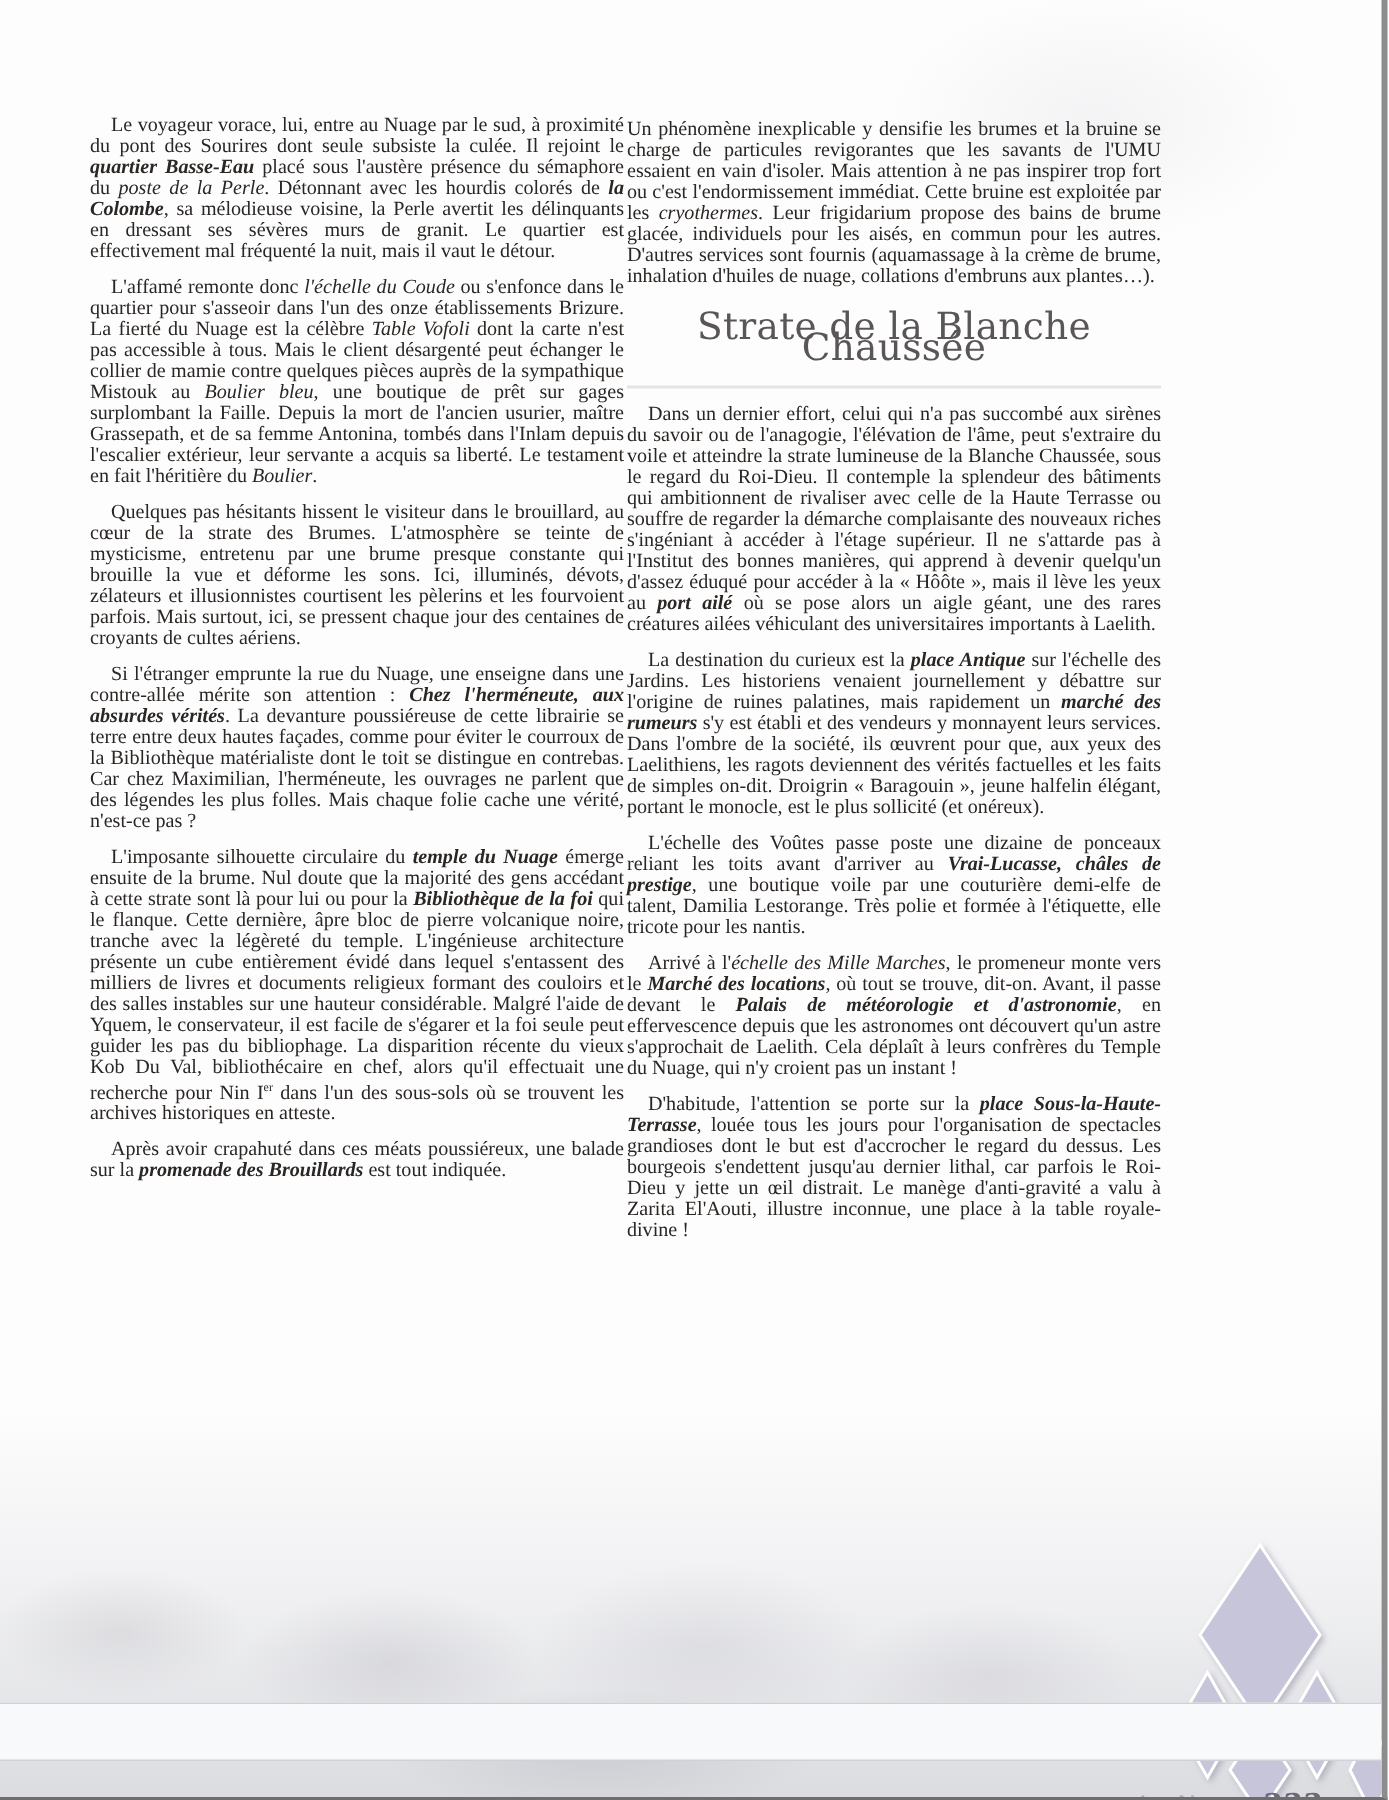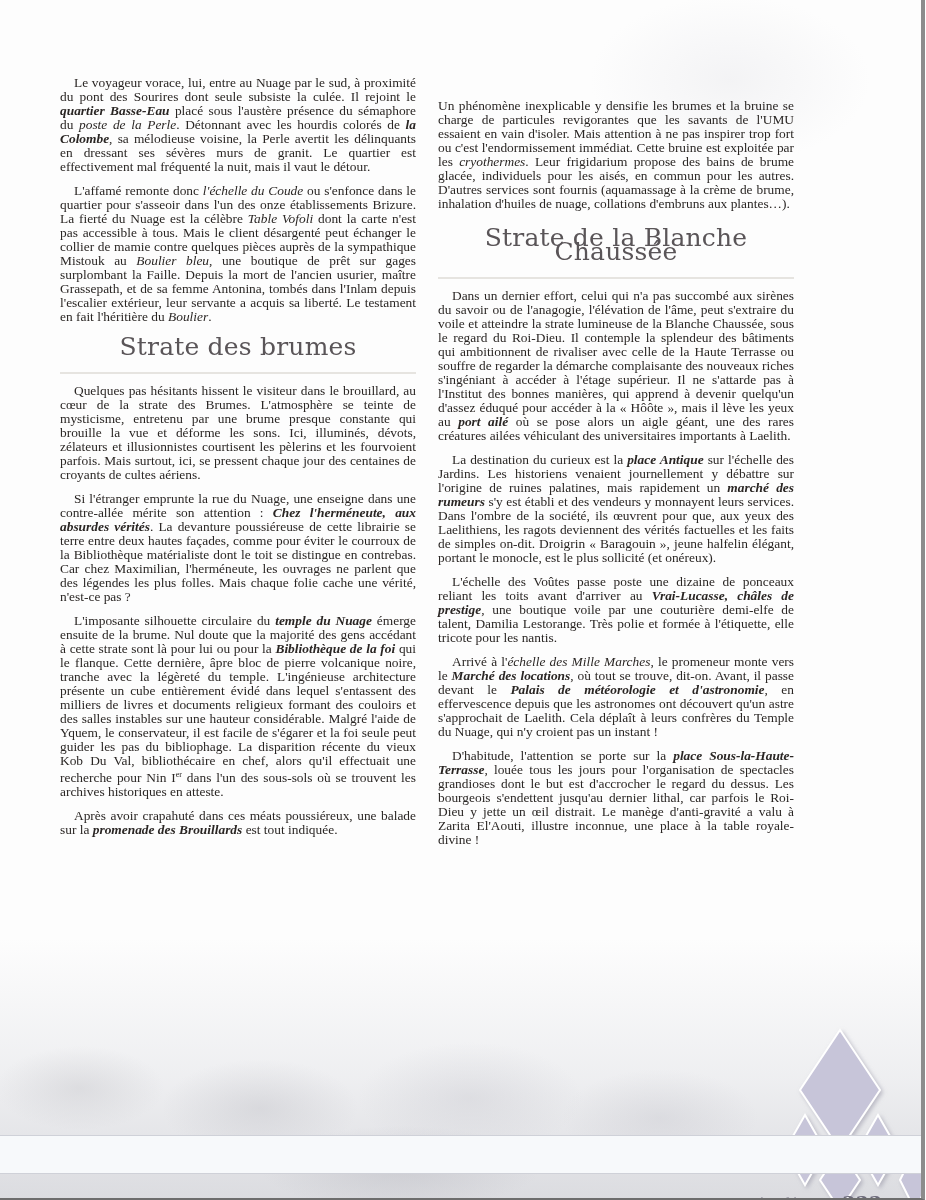--- a/index.html
+++ b/index.html
@@ -30,21 +30,21 @@
   .mist-top {
     position:absolute; left:480px; top:0; width:420px; height:260px;
     background: radial-gradient(ellipse 200px 120px at 250px 80px, rgba(225,225,230,0.35), transparent 70%);
   }
   .col {
     position:absolute; top:76px; width:356px;
     font-size:13.4px; line-height:14px; text-align:justify;
     hyphens:manual;
   }
   .col-left { left:60px; }
-  .col-right { left:438px; top:79px;margin-top:20px; }
+  .col-right { left:418px; top:79px; }
   .col p { margin:0 0 10px 0; text-indent:14px; }
   .col p.noindent { text-indent:0; }
   .col i, .col em { font-style:italic; }
   .col b.bi { font-weight:bold; font-style:italic; }
   h2.section {
     font-family:"DejaVu Serif","Liberation Serif",serif;
     font-weight:normal; font-size:25px; color:#5a5558;
     margin:16px 0 10px 0; padding-bottom:18px;
     border-bottom:2px solid #e6e4e0;
     letter-spacing:0.2px;
@@ -74,21 +74,20 @@
 
 <div class="page">
   <div class="mist"></div>
   <div class="mist-top"></div>
 
   <div class="col col-left">
     <p><span>Le voyageur vorace, lui, entre au Nuage par le sud, à proximité du pont des Sourires dont seule subsiste la culée. Il rejoint le </span><b class="bi">quartier Basse-Eau</b><span> placé sous l'austère présence du sémaphore du </span><i>poste de la Perle</i><span>. Détonnant avec les hourdis colorés de </span><b class="bi">la Colombe</b><span>, sa mélodieuse voisine, la Perle avertit les délinquants en dressant ses sévères murs de granit. Le quartier est effectivement mal fréquenté la nuit, mais il vaut le détour.</span></p>
 
     <p><span>L'affamé remonte donc </span><i>l'échelle du Coude</i><span> ou s'enfonce dans le quartier pour s'asseoir dans l'un des onze établissements Brizure. La fierté du Nuage est la célèbre </span><i>Table Vofoli</i><span> dont la carte n'est pas accessible à tous. Mais le client désargenté peut échanger le collier de mamie contre quelques pièces auprès de la sympathique Mistouk au </span><i>Boulier bleu</i><span>, une boutique de prêt sur gages surplombant la Faille. Depuis la mort de l'ancien usurier, maître Grassepath, et de sa femme Antonina, tombés dans l'Inlam depuis l'escalier extérieur, leur servante a acquis sa liberté. Le testament en fait l'héritière du </span><i>Boulier</i><span>.</span></p>
 
-    <h2 class="section">Strate des brumes</h2>
 
     <p>Quelques pas hésitants hissent le visiteur dans le brouillard, au cœur de la strate des Brumes. L'atmosphère se teinte de mysticisme, entretenu par une brume presque constante qui brouille la vue et déforme les sons. Ici, illuminés, dévots, zélateurs et illusionnistes courtisent les pèlerins et les fourvoient parfois. Mais surtout, ici, se pressent chaque jour des centaines de croyants de cultes aériens.</p>
 
     <p><span>Si l'étranger emprunte la rue du Nuage, une enseigne dans une contre-allée mérite son attention : </span><b class="bi">Chez l'herméneute, aux absurdes vérités</b><span>. La devanture poussiéreuse de cette librairie se terre entre deux hautes façades, comme pour éviter le courroux de la Bibliothèque matérialiste dont le toit se distingue en contrebas. Car chez Maximilian, l'herméneute, les ouvrages ne parlent que des légendes les plus folles. Mais chaque folie cache une vérité, n'est-ce pas ?</span></p>
 
     <p><span>L'imposante silhouette circulaire du </span><b class="bi">temple du Nuage</b><span> émerge ensuite de la brume. Nul doute que la majorité des gens accédant à cette strate sont là pour lui ou pour la </span><b class="bi">Bibliothèque de la foi</b><span> qui le flanque. Cette dernière, âpre bloc de pierre volcanique noire, tranche avec la légèreté du temple. L'ingénieuse architecture présente un cube entièrement évidé dans lequel s'entassent des milliers de livres et documents religieux formant des couloirs et des salles instables sur une hauteur considérable. Malgré l'aide de Yquem, le conservateur, il est facile de s'égarer et la foi seule peut guider les pas du bibliophage. La disparition récente du vieux Kob Du Val, bibliothécaire en chef, alors qu'il effectuait une recherche pour Nin I</span><sup style="font-size:8px">er</sup><span> dans l'un des sous-sols où se trouvent les archives historiques en atteste.</span></p>
 
     <p><span>Après avoir crapahuté dans ces méats poussiéreux, une balade sur la </span><b class="bi">promenade des Brouillards</b><span> est tout indiquée.</span></p>
   </div>
 

